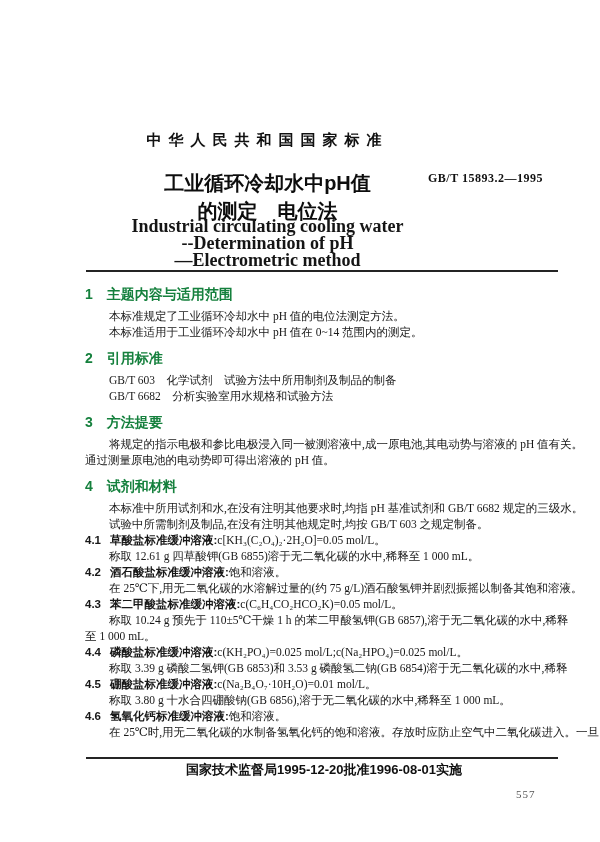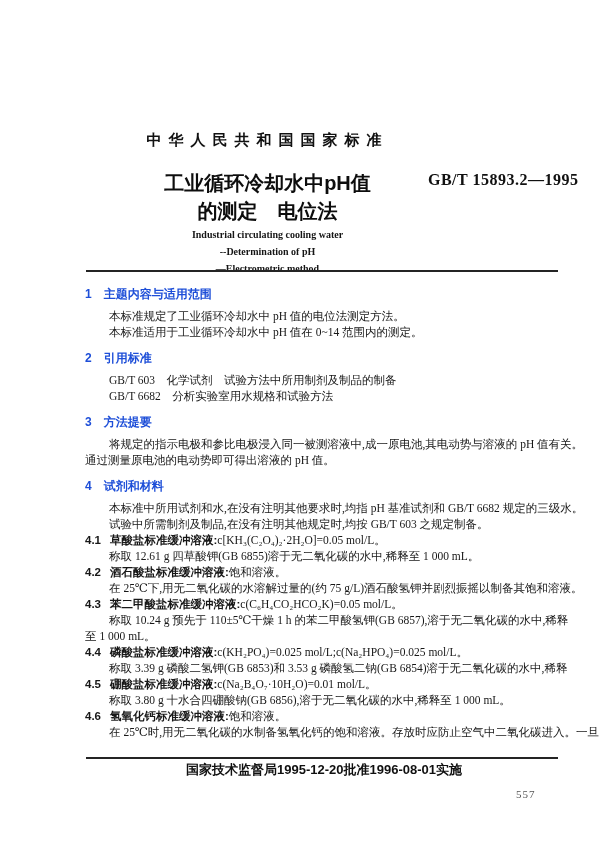--- a/index.html
+++ b/index.html
@@ -38,29 +38,29 @@
     font-weight: bold;
     font-size: 20px;
     line-height: 28px;
     color: #0d0d0d;
   }
   .std-code {
     position: absolute;
     left: 428px;
     top: 171px;
     font-weight: bold;
-    font-size: 16px;
+    font-size: 12px;
     letter-spacing: 0.5px;
     white-space: nowrap;
     color: #111;
   }
   .en-title {
-    top: 202px;
+    top: 194px;
     font-weight: bold;
-    font-size: 10px;
+    font-size: 18px;
     line-height: 17px;
     color: #151515;
   }
 
   .rule {
     position: absolute;
     left: 86px;
     width: 472px;
     height: 2px;
     background: #242424;
@@ -76,23 +76,23 @@
     width: 482px;
     font-size: 11.5px;
     line-height: 16px;
     color: #171717;
   }
   .line { white-space: nowrap; }
   .line.indent { padding-left: 24px; }
   .line.heading {
     font-family: "Liberation Sans", "DejaVu Sans", sans-serif;
     font-weight: bold;
-    font-size: 12px;
+    font-size: 14px;
     margin: 10px 0 6px 0;
-    color: #1d4ed8;
+    color: #15803d;
   }
   .line.heading:first-child { margin-top: 0; }
   .clause-num {
     font-family: "Liberation Sans", "DejaVu Sans", sans-serif;
     font-weight: bold;
     margin-right: 9px;
   }
   .clause-label {
     font-family: "Liberation Sans", "DejaVu Sans", sans-serif;
     font-weight: bold;

